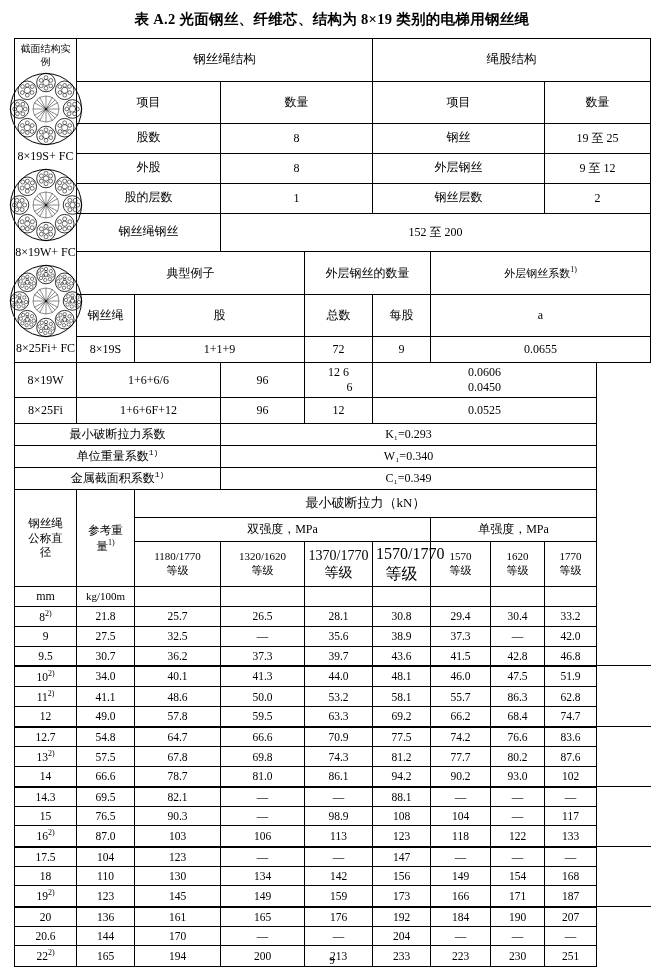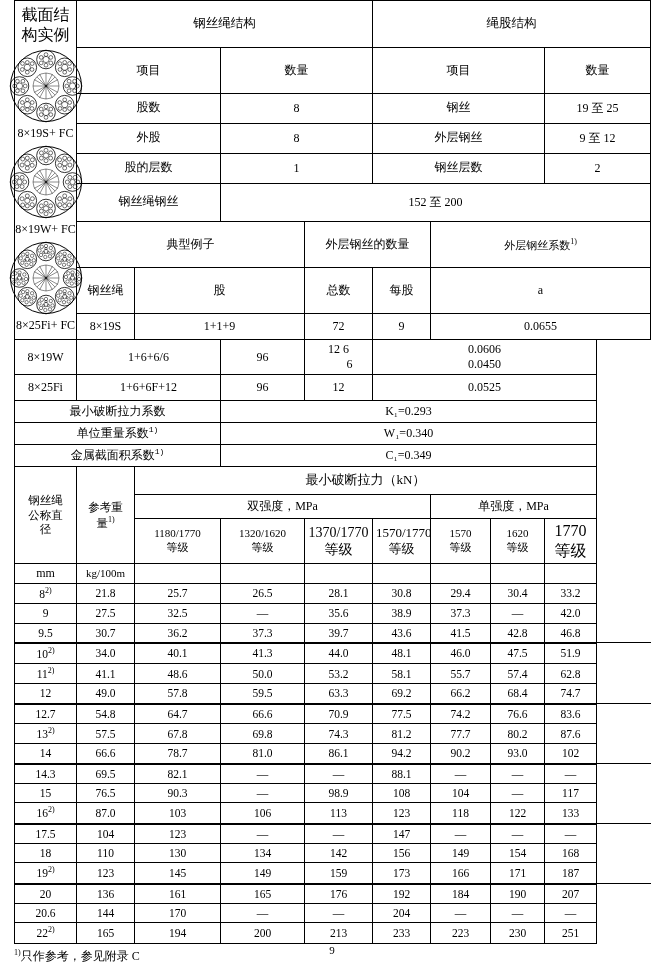--- a/index.html
+++ b/index.html
@@ -82,39 +82,40 @@
     font-size: 11px;
   }
   .tworow { line-height: 1.2; }
   .small-gap { display:block; }
 </style>
 </head>
 <body>
 
 <div class="page">
 
+  <div class="doc-title">表 A.2    光面钢丝、纤维芯、结构为 8×19 类别的电梯用钢丝绳</div>
 
   <table class="main">
     <colgroup>
       <col style="width:62px">
       <col style="width:58px">
       <col style="width:86px">
       <col style="width:84px">
       <col style="width:68px">
       <col style="width:58px">
       <col style="width:60px">
       <col style="width:54px">
       <col style="width:52px">
       <col style="width:54px">
     </colgroup>
 
     <tbody>
         <tr>
       <td rowspan="9" class="illus-cell" style="vertical-align:top">
-        <div style="font-size:16px;margin:2px 0 4px 0;font-family:Liberation Serif, serif;">截面结构实例</div>
+        <div style="font-size:10px;margin:2px 0 4px 0;font-family:Liberation Serif, serif;">截面结构实例</div>
 
         <div class="illus-wrap">
           <svg class="rope" width="74" height="74" viewBox="0 0 74 74">
             <circle cx="37" cy="37" r="35.5" fill="none" stroke="#000" stroke-width="1"></circle>
             <g fill="none" stroke="#000" stroke-width="0.8">
               <circle cx="37" cy="10.5" r="9.3"></circle>
                   <circle cx="55.7" cy="18.3" r="9.3"></circle>
               <circle cx="63.5" cy="37" r="9.3"></circle>
                   <circle cx="55.7" cy="55.7" r="9.3"></circle>
               <circle cx="37" cy="63.5" r="9.3"></circle>
@@ -509,33 +510,33 @@
         <span class="small-gap">等级</span>
       </td>
       <td class="tworow" style="font-size:11px">
         <span class="small-gap">1320/1620</span>
         <span class="small-gap">等级</span>
       </td>
       <td class="tworow" style="font-size:14px">
         <span class="small-gap">1370/1770</span>
         <span class="small-gap">等级</span>
       </td>
-      <td class="tworow" style="font-size:13px">
+      <td class="tworow" style="font-size:16px">
         <span class="small-gap">1570/1770</span>
         <span class="small-gap">等级</span>
       </td>
       <td class="tworow" style="font-size:11px">
         <span class="small-gap">1570</span>
         <span class="small-gap">等级</span>
       </td>
       <td class="tworow" style="font-size:11px">
         <span class="small-gap">1620</span>
         <span class="small-gap">等级</span>
       </td>
-      <td class="tworow" style="font-size:16px">
+      <td class="tworow" style="font-size:11px">
         <span class="small-gap">1770</span>
         <span class="small-gap">等级</span>
       </td>
     </tr>
     <tr style="height:20px">
       <td>mm</td>
       <td style="font-size:11px">kg/100m</td>
       <td></td>
       <td></td>
       <td></td>
@@ -592,21 +593,21 @@
           <td class="datacell" style="border-top-width: 2px;">51.9</td>
         </tr>
         <tr style="height: 19px;">
           <td class="datacell">11<span class="sup">2)</span></td>
           <td class="datacell">41.1</td>
           <td class="datacell">48.6</td>
           <td class="datacell">50.0</td>
           <td class="datacell">53.2</td>
           <td class="datacell">58.1</td>
           <td class="datacell">55.7</td>
-          <td class="datacell">57.4</td>
+          <td class="datacell">86.3</td>
           <td class="datacell">62.8</td>
         </tr>
         <tr style="height: 19px;">
           <td class="datacell">12</td>
           <td class="datacell">49.0</td>
           <td class="datacell">57.8</td>
           <td class="datacell">59.5</td>
           <td class="datacell">63.3</td>
           <td class="datacell">69.2</td>
           <td class="datacell">66.2</td>

